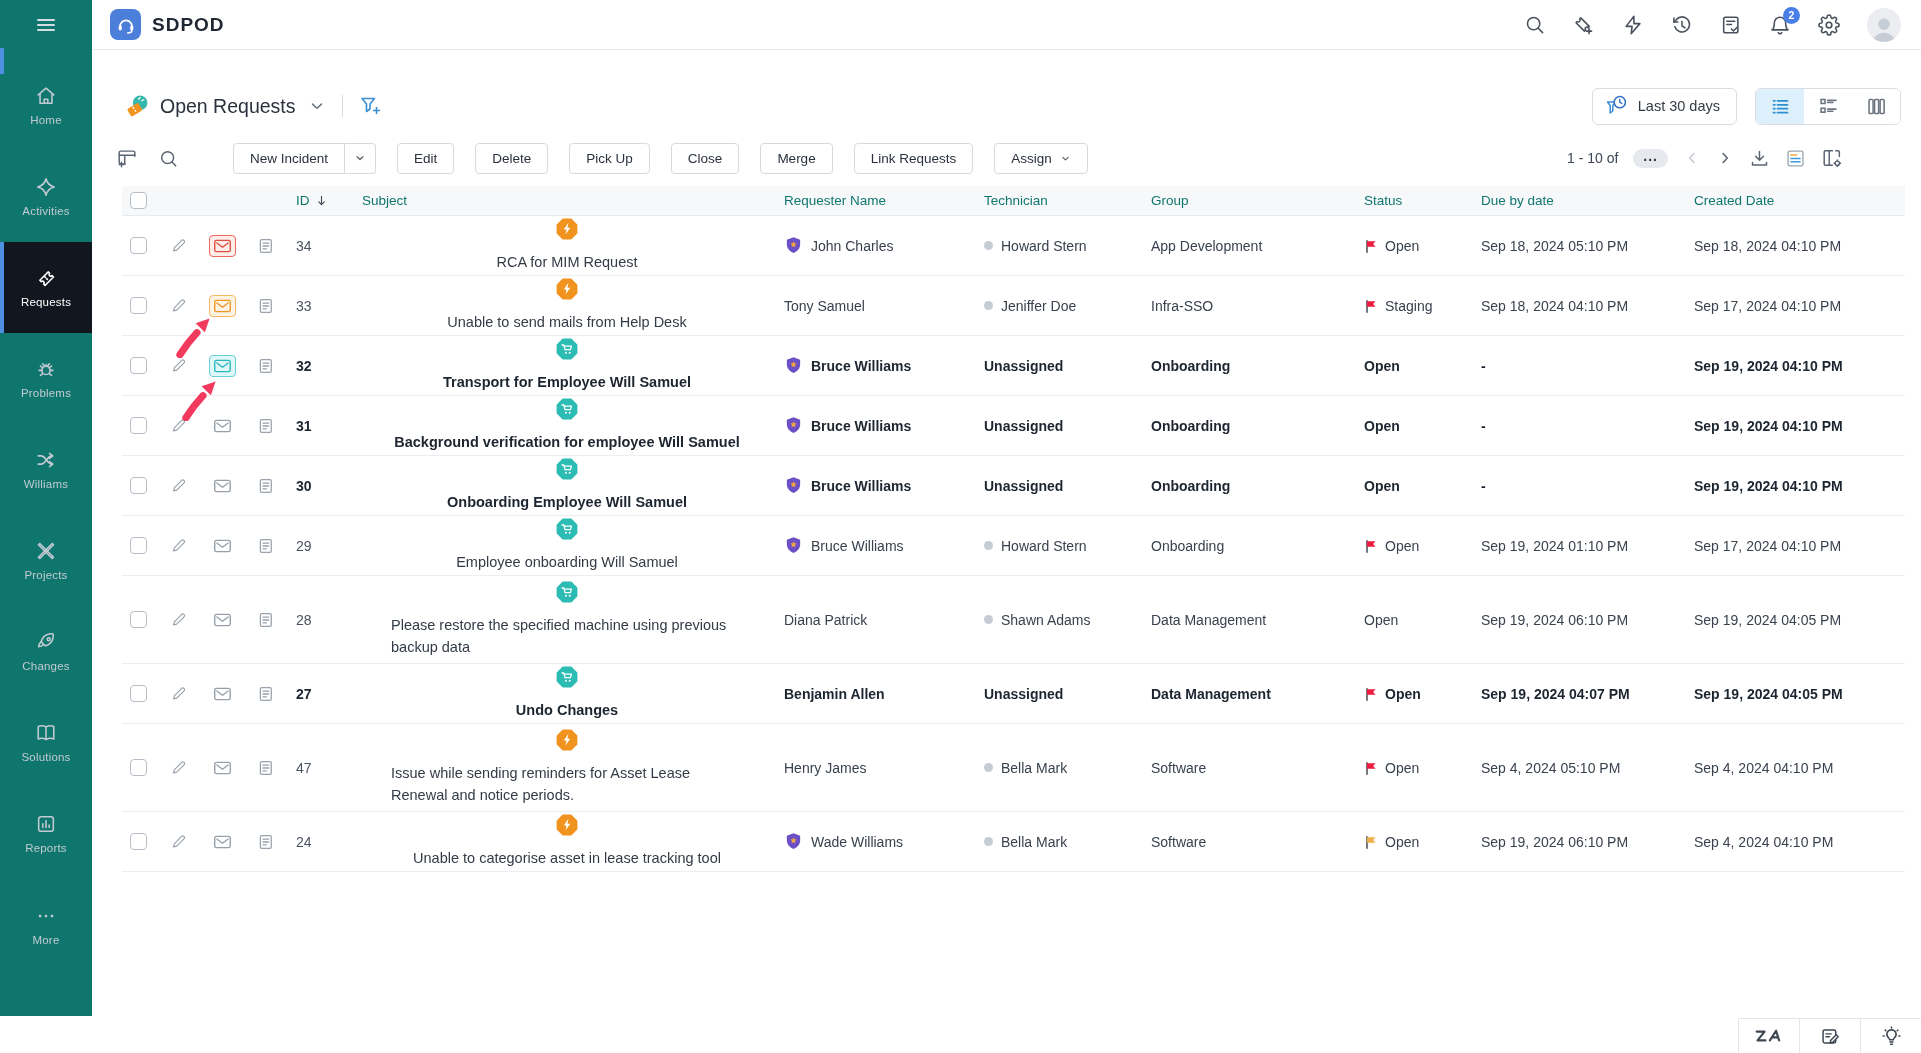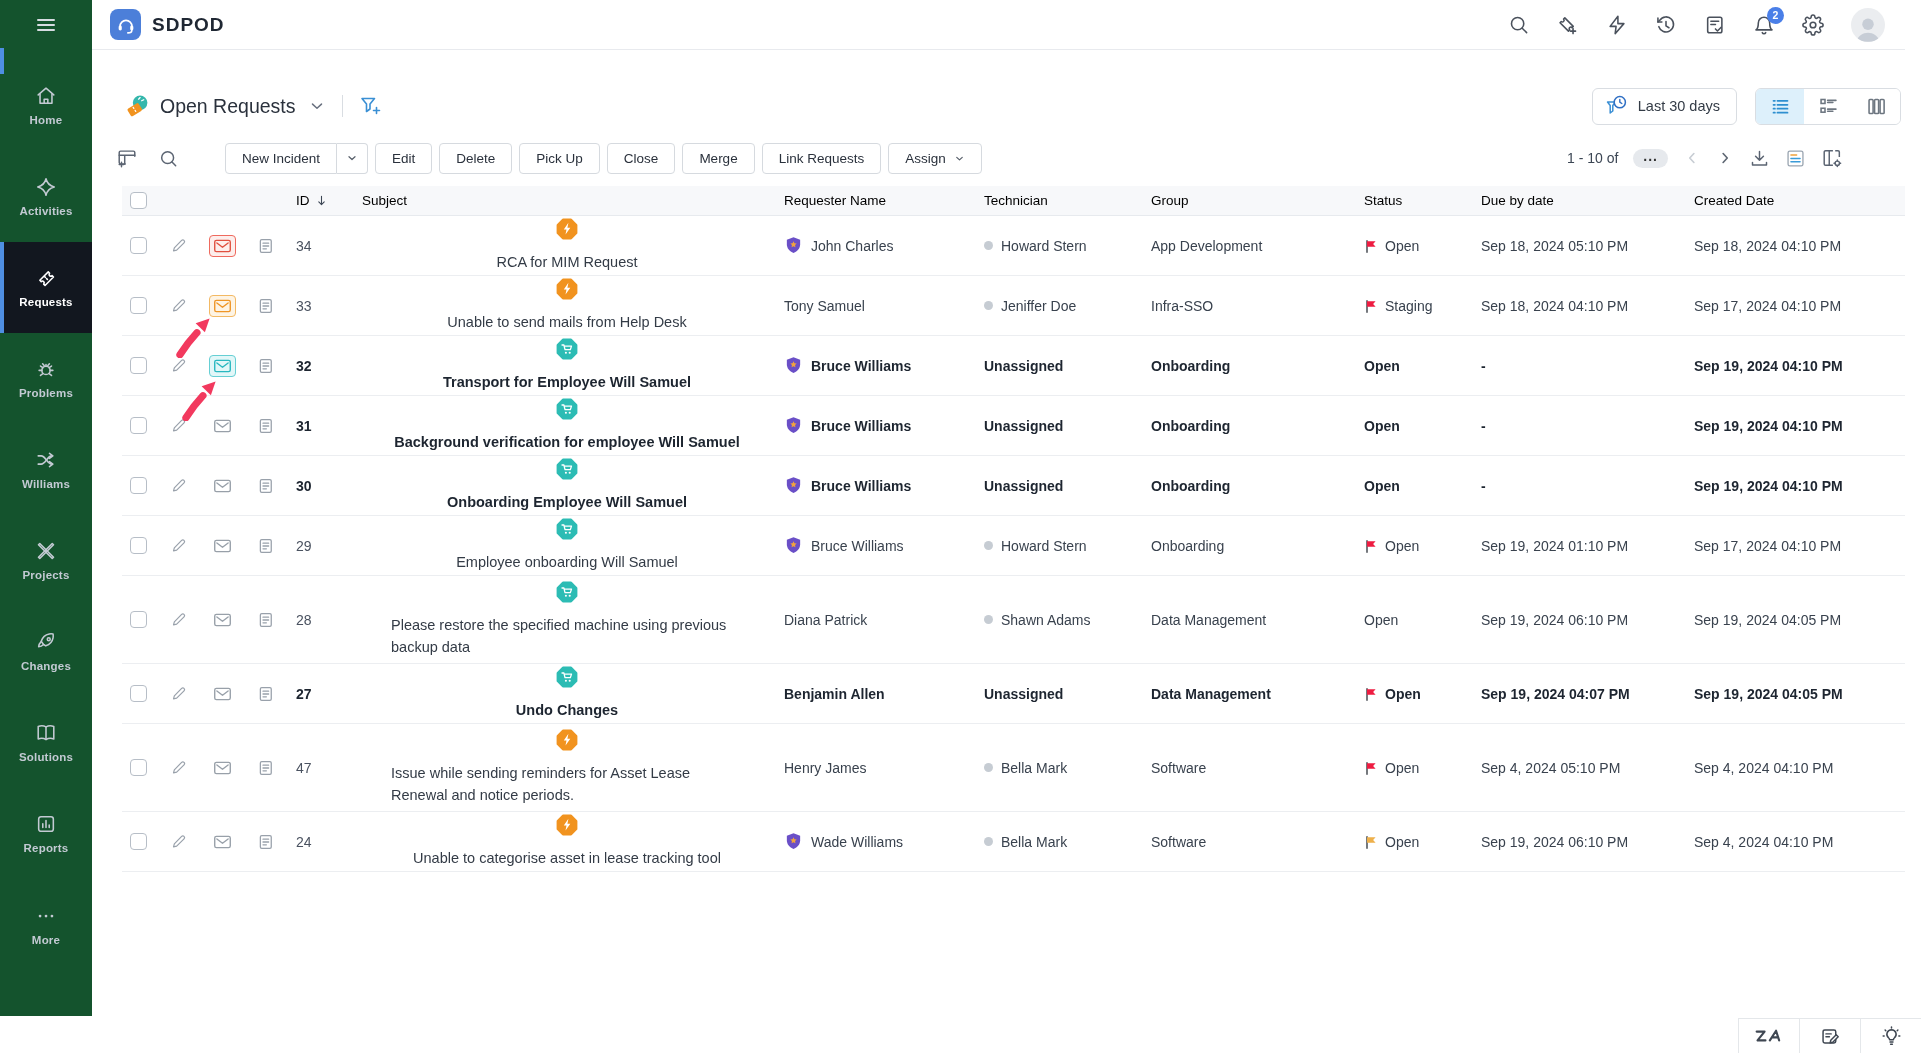--- a/index.html
+++ b/index.html
@@ -1,32 +1,32 @@
 <!DOCTYPE html>
 <html><head>
 <meta charset="utf-8">
 <style>
   * { margin:0; padding:0; box-sizing:border-box; }
   html,body { width:1921px; height:1053px; background:#fff; overflow:hidden;
     font-family:"Liberation Sans","DejaVu Sans",sans-serif; }
 
   
-  .sidebar { position:absolute; left:0; top:0; width:92px; height:1016px; background:#14532d; z-index:5;font-weight:bold; }
+  .sidebar { position:absolute; left:0; top:0; width:92px; height:1016px; background:#0f766e; z-index:5; }
   .hamburger { height:50px; display:flex; align-items:center; justify-content:center; color:#d7dce2; cursor:pointer; }
   .sb-items { padding-top:10px; display:flex; flex-direction:column; }
   .sb-item { height:91px; display:flex; flex-direction:column; align-items:center; justify-content:center;
     gap:7px; color:#c3cad3; cursor:pointer; position:relative; }
   .sb-item .lbl { font-size:11.5px; letter-spacing:.2px; }
   .sb-item.active { background:#12171f; color:#fff; }
   .sb-item.active::before { content:""; position:absolute; left:0; top:0; bottom:0; width:4px; background:#4f8fe2; }
   .sb-item.more { height:64px; margin-top:14px; }
   .edge-indicator { position:absolute; left:0; top:48px; width:4px; height:26px; background:#4f8fe2; z-index:6; }
 
   
-  .topbar { position:absolute; left:92px; right:16px; top:0; height:50px; background:#fff;
+  .topbar { position:absolute; left:92px; right:0; top:0; height:50px; background:#fff;
     border-bottom:1px solid #e8eaee; display:flex; align-items:center; padding:0 20px 0 18px; z-index:4; }
   .logo-sq { width:31px; height:31px; border-radius:8px; background:#4c7fd9; display:flex; align-items:center; justify-content:center; }
   .app-name { font-size:19px; font-weight:700; color:#1f2733; letter-spacing:1px; margin-left:11px; }
   .top-icons { margin-left:auto; display:flex; align-items:center; gap:27px; }
   .tb-icon { position:relative; display:flex; cursor:pointer; color:#4a515c; }
   .badge { position:absolute; top:-7px; right:-9px; min-width:17px; height:17px; border-radius:9px; background:#4a7fe8;
     color:#fff; font-size:10.5px; font-weight:700; display:flex; align-items:center; justify-content:center; padding:0 4px; }
   .avatar-circ { width:34px; height:34px; border-radius:50%; background:#ebedf0; display:flex; align-items:flex-end; justify-content:center; overflow:hidden; cursor:pointer; }
 
   
@@ -39,37 +39,37 @@
   .ph-right { margin-left:auto; display:flex; align-items:center; gap:18px; }
   .last30 { height:37px; border:1px solid #d9dde2; border-radius:6px; background:#fff; display:flex; align-items:center;
     gap:9px; padding:0 16px 0 12px; font-size:14.5px; color:#333b46; cursor:pointer; }
   .view-toggle { height:37px; border:1px solid #d9dde2; border-radius:6px; display:flex; overflow:hidden; }
   .vt-seg { width:48px; display:flex; align-items:center; justify-content:center; cursor:pointer; background:#fff; }
   .vt-seg.active { background:#ddf0fb; }
 
   
   .toolbar { margin-top:14px; height:32px; display:flex; align-items:center; padding:0 20px 0 24px; }
   .tool-ic { display:flex; color:#5b6472; cursor:pointer; }
-  .btn-row { display:flex; align-items:center; gap:7px; margin-left:20px;padding-left:26px; }
+  .btn-row { display:flex; align-items:center; gap:21px; margin-left:28px;padding-left:26px; }
   .btn { height:31px; border:1px solid #d6dadf; border-radius:4px; background:#fff; font-size:13.5px; color:#2a313c;
     padding:0 16px; display:flex; align-items:center; cursor:pointer; white-space:nowrap; }
   .split { display:flex; }
   .split .btn.main { border-radius:4px 0 0 4px; }
   .split .btn.caret { border-radius:0 4px 4px 0; border-left:none; padding:0 9px; }
   .btn .inline-caret { margin-left:8px; display:flex; }
   .pag { margin-left:auto; display:flex; align-items:center; gap:15px; padding-right:58px; }
   .pag-label { font-size:14px; color:#3c4654; }
   .pag-pill { background:#e6e9ed; border-radius:10px; padding:1px 10px 6px; font-size:14px; font-weight:700; color:#333; letter-spacing:1px; line-height:12px; cursor:pointer; }
   .pag-ic { display:flex; cursor:pointer; }
 
   
   .tbl { margin:12px 0 0 30px; width:1783px; }
   .grid { display:grid; grid-template-columns:36px 43px 43px 44px 64px 420px 200px 167px 213px 117px 213px minmax(0,1fr); align-items:center; }
   .thead { height:30px; background:#f7f8fa; border-bottom:1px solid #e7eaee; }
-  .th { font-size:13.5px; color:#000000; padding-left:12px; white-space:nowrap; display:flex; align-items:center; gap:5px; }
+  .th { font-size:13.5px; color:#0f766e; padding-left:12px; white-space:nowrap; display:flex; align-items:center; gap:5px; }
   .th.id { padding-left:8px; } .th.subj { padding-left:10px; }
   .row { border-bottom:1px solid #eceef1; background:#fff; }
   .row.h60 { height:60px; } .row.h88 { height:88px; }
   .cb { width:17px; height:17px; border:1.6px solid #b7bec7; border-radius:4px; background:#fff; margin-left:8px; cursor:pointer; }
   .thead .cb { margin-left:8px; }
   .cell-ic { display:flex; justify-content:center; cursor:pointer; }
   .mailbox { display:flex; padding:2px 3px; border-radius:4px; }
   .mailbox.red    { background:#fdeeec; border:1px solid #ef6a5e; }
   .mailbox.orange { background:#fef4e4; border:1px solid #f3b964; }
   .mailbox.teal   { background:#e2f7f8; border:1px solid #66cfd4; }

